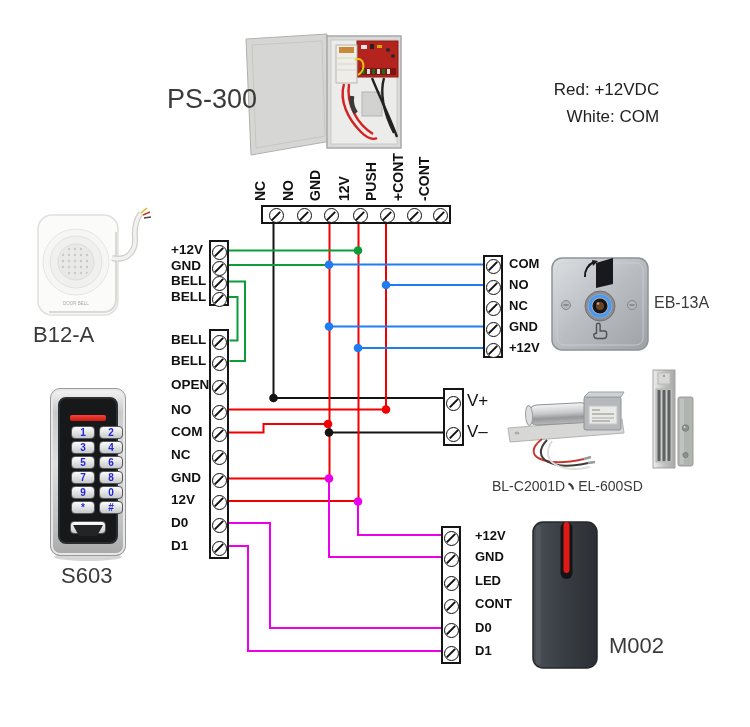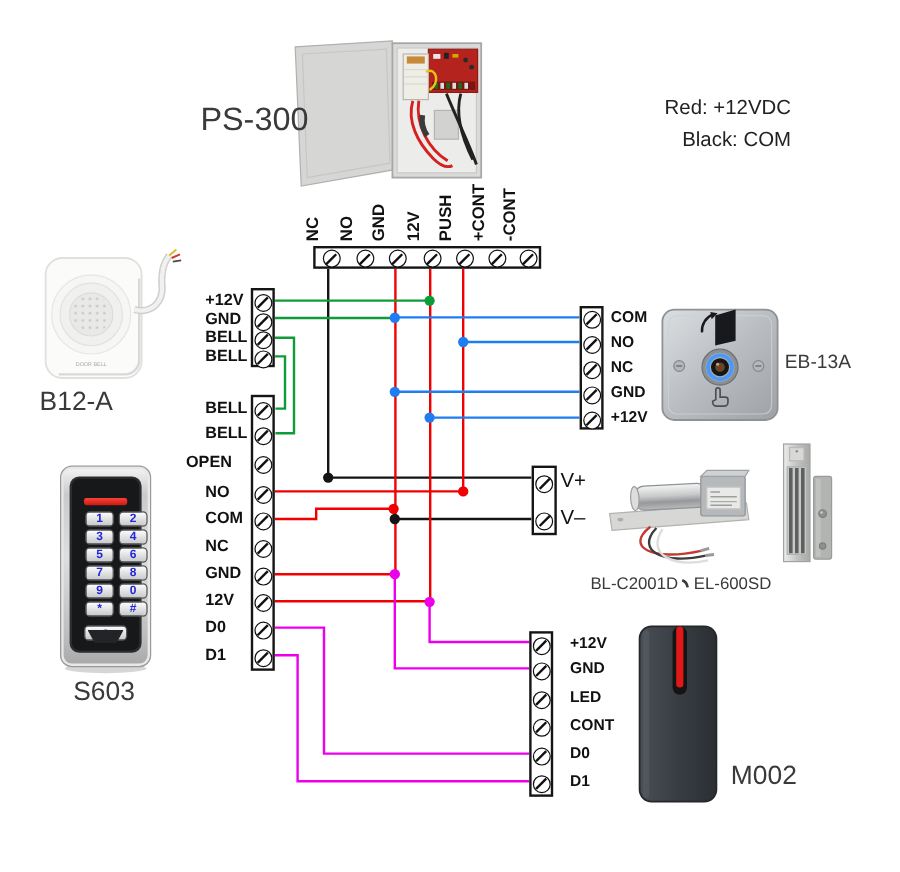--- a/index.html
+++ b/index.html
@@ -269,21 +269,21 @@
   <i class="screw" style="left:.5px;top:73.5px;"></i>
   <i class="screw" style="left:.5px;top:95.5px;"></i>
   <i class="screw" style="left:.5px;top:118.5px;"></i>
   <i class="screw" style="left:.5px;top:141.5px;"></i>
   <i class="screw" style="left:.5px;top:163.5px;"></i>
   <i class="screw" style="left:.5px;top:186.5px;"></i>
   <i class="screw" style="left:.5px;top:209.5px;"></i>
 </div>
 <span class="bl" style="left:171px;top:331px;">BELL</span>
 <span class="bl" style="left:171px;top:352px;">BELL</span>
-<span class="bl" style="left:155px;top:376px;">OPEN</span>
+<span class="bl" style="left:171px;top:376px;">OPEN</span>
 <span class="bl" style="left:171px;top:401px;">NO</span>
 <span class="bl" style="left:171px;top:423px;">COM</span>
 <span class="bl" style="left:171px;top:446px;">NC</span>
 <span class="bl" style="left:171px;top:469px;">GND</span>
 <span class="bl" style="left:171px;top:491px;">12V</span>
 <span class="bl" style="left:171px;top:514px;">D0</span>
 <span class="bl" style="left:171px;top:537px;">D1</span>
 
 <div class="tb" style="left:483px;top:255px;width:20px;height:103px;">
   <i class="screw" style="left:.5px;top:1.5px;"></i>
@@ -315,21 +315,21 @@
 </div>
 <span class="sl" style="left:475px;top:528px;">+12V</span>
 <span class="sl" style="left:475px;top:549px;">GND</span>
 <span class="sl" style="left:475px;top:573px;">LED</span>
 <span class="sl" style="left:475px;top:596px;">CONT</span>
 <span class="sl" style="left:475px;top:620px;">D0</span>
 <span class="sl" style="left:475px;top:643px;">D1</span>
 
 <div class="legend">
   <div class="row"><span class="nm">Red</span><span>: +12VDC</span></div>
-  <div class="row"><span class="nm">Black</span><span>: COM</span></div>
+  <div class="row"><span class="nm">White</span><span>: COM</span></div>
 </div>
 
 <div class="keypad">
   <div class="kp-base"></div>
   <div class="kp-shell"></div>
   <div class="kp-panel">
     <div class="kp-red"></div>
     <div class="kp-keys">
       <div class="kp-key">1</div>
       <div class="kp-key">2</div>

